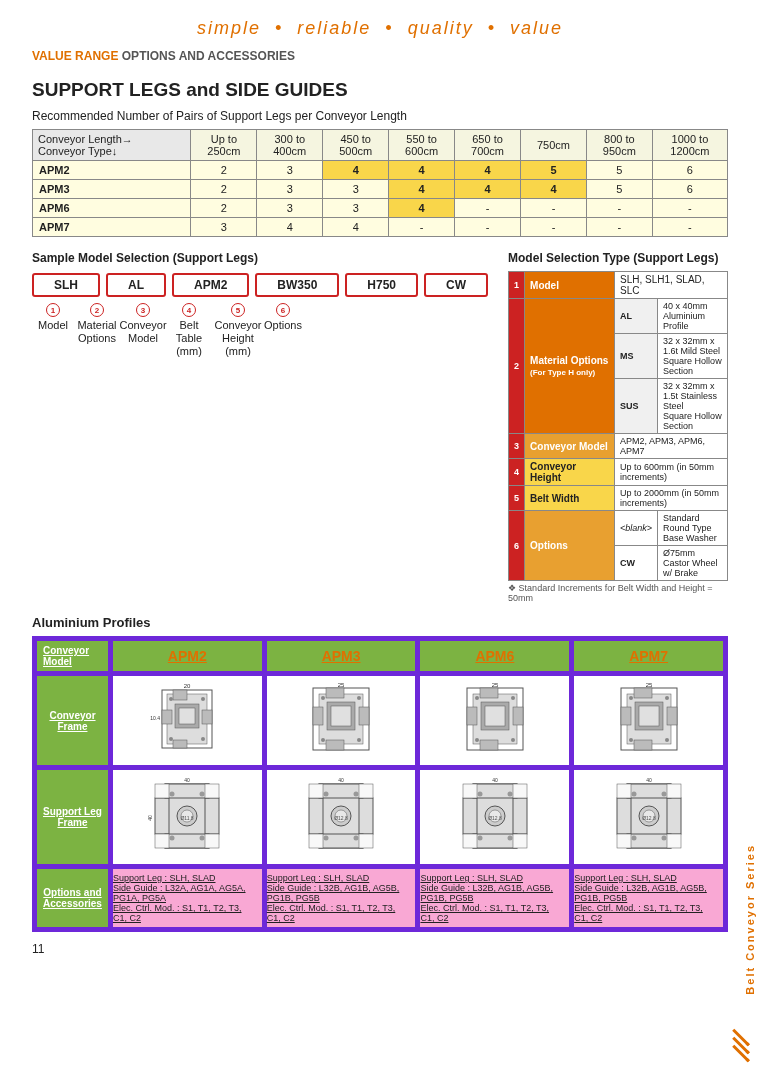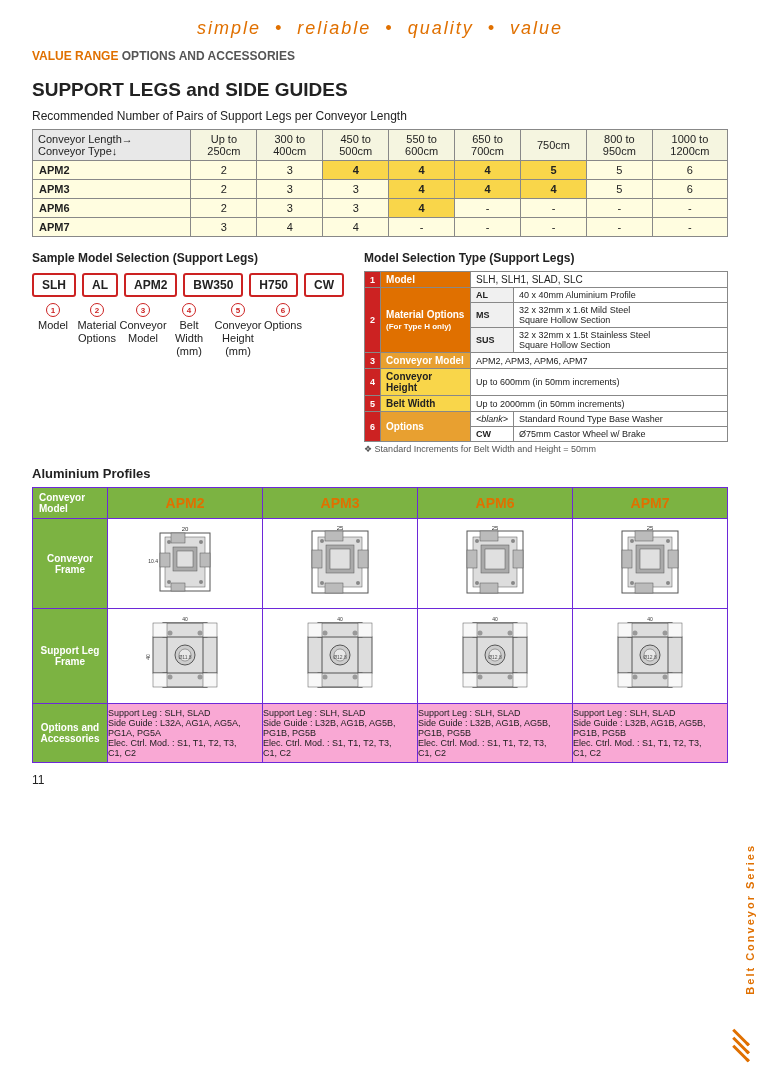--- a/index.html
+++ b/index.html
@@ -79,21 +79,21 @@
 
     
     .model-row {
       display: flex;
       gap: 6px;
       align-items: center;
       margin-bottom: 6px;
     }
     .model-box {
       border: 2px solid #cc2222;
-      padding: 3px 8px;
+      padding: 3px 20px;
       font-size: 12px;
       font-weight: bold;
       border-radius: 3px;
       background: #fff;
     }
     .circle-num {
       width: 14px; height: 14px;
       border: 1.5px solid #cc2222;
       border-radius: 50%;
       display: flex; align-items: center; justify-content: center;
@@ -135,23 +135,24 @@
     .sel-table .yellow-label { background: #f9d64a; font-weight: bold; }
 
     
     .alum-table {
       width: 100%;
       border-collapse: collapse;
       font-size: 10px;
       margin-bottom: 10px;
     }
     .alum-table th, .alum-table td {
-      border: 1px solid #6d28d9;
+      border: 5px solid #6d28d9;
       padding: 4px 6px;
       vertical-align: middle;
+      text-decoration: underline;
     }
     .alum-table .header-row th {
       background: #7cb342;
       color: #fff;
       font-weight: bold;
       font-size: 11px;
       text-align: center;
     }
     .alum-table .header-row th.model-col {
       background: #7cb342;
@@ -331,21 +332,21 @@
         <div style="display:flex;flex-direction:column;align-items:center;width:46px;">
           <div class="circle-num">2</div>
           <div class="label-text">Material Options</div>
         </div>
         <div style="display:flex;flex-direction:column;align-items:center;width:46px;">
           <div class="circle-num">3</div>
           <div class="label-text">Conveyor Model</div>
         </div>
         <div style="display:flex;flex-direction:column;align-items:center;width:46px;">
           <div class="circle-num">4</div>
-          <div class="label-text">Belt Width (mm)</div>
+          <div class="label-text">Belt Table (mm)</div>
         </div>
         <div style="display:flex;flex-direction:column;align-items:center;width:52px;">
           <div class="circle-num">5</div>
           <div class="label-text">Conveyor Height (mm)</div>
         </div>
         <div style="display:flex;flex-direction:column;align-items:center;width:38px;">
           <div class="circle-num">6</div>
           <div class="label-text">Options</div>
         </div>
       </div>

